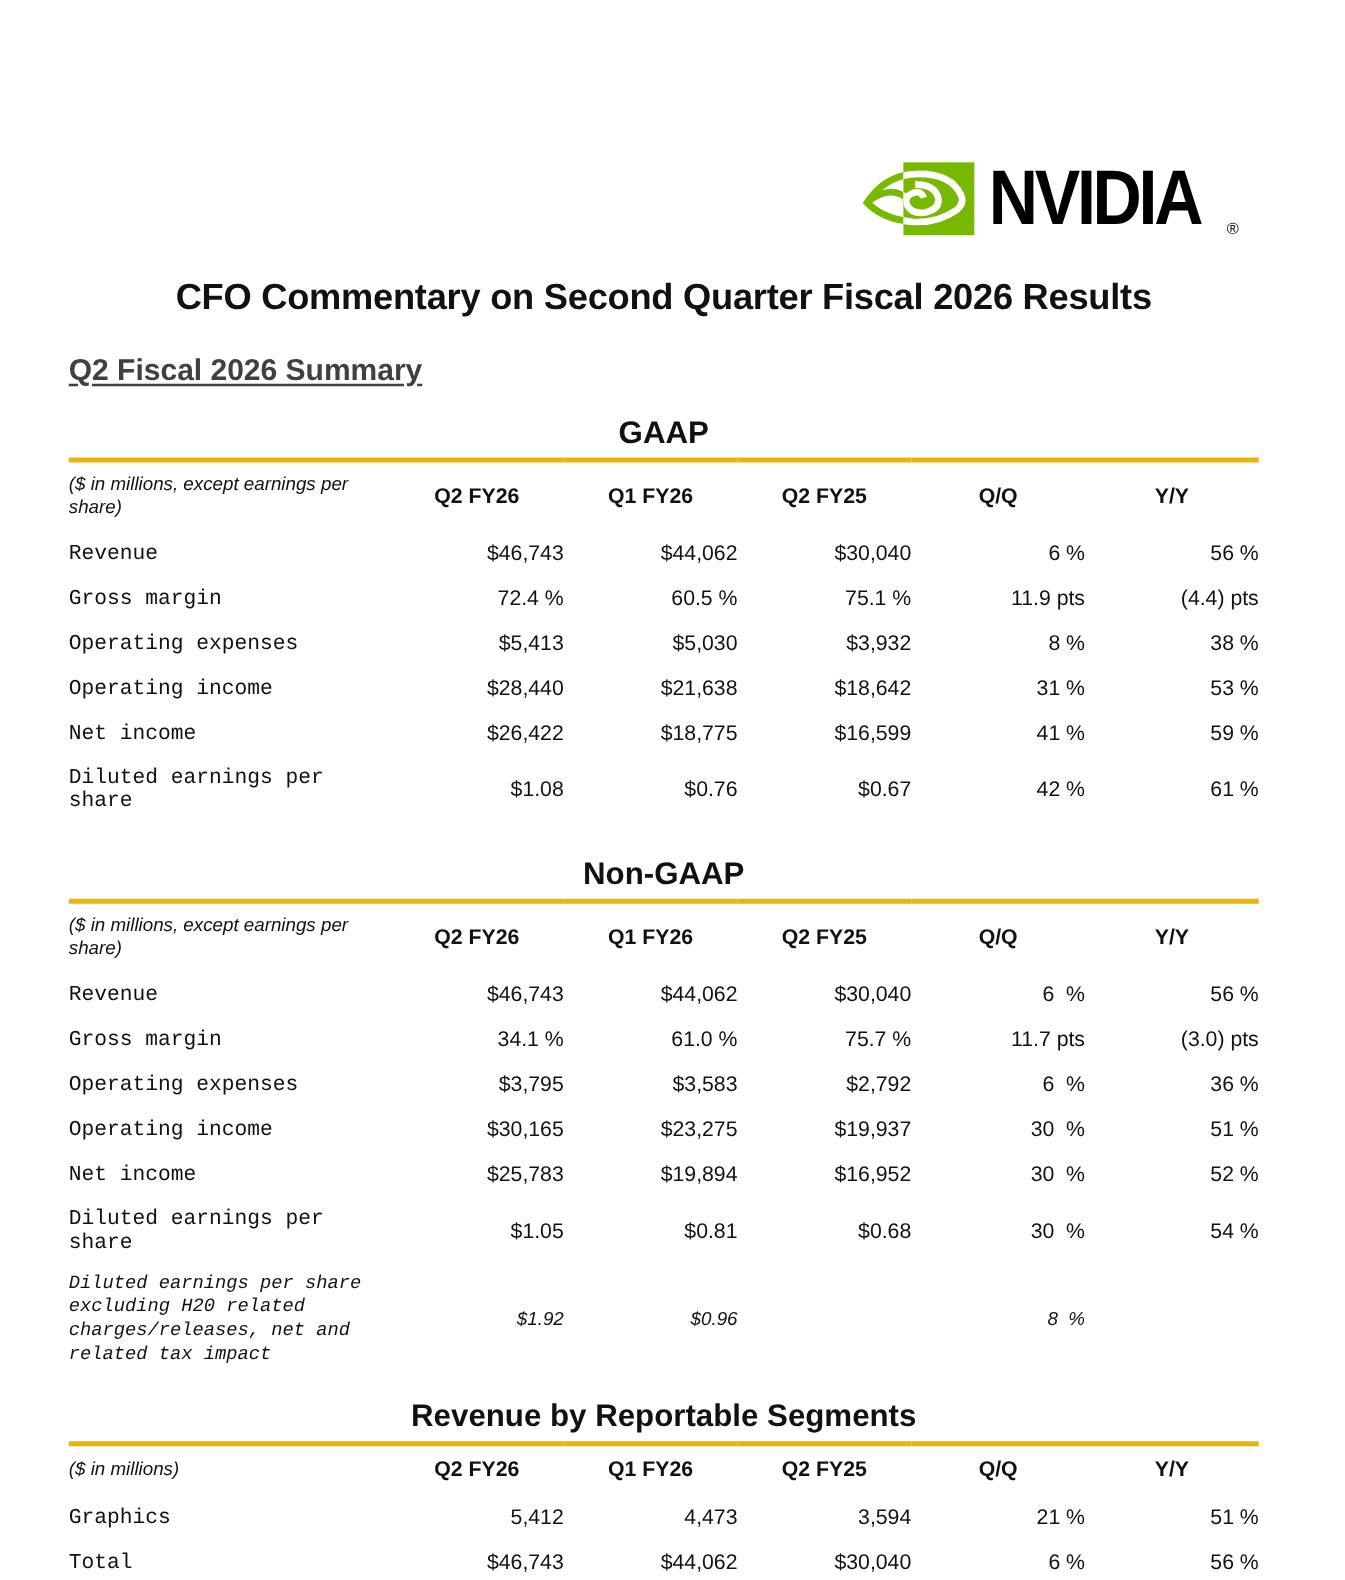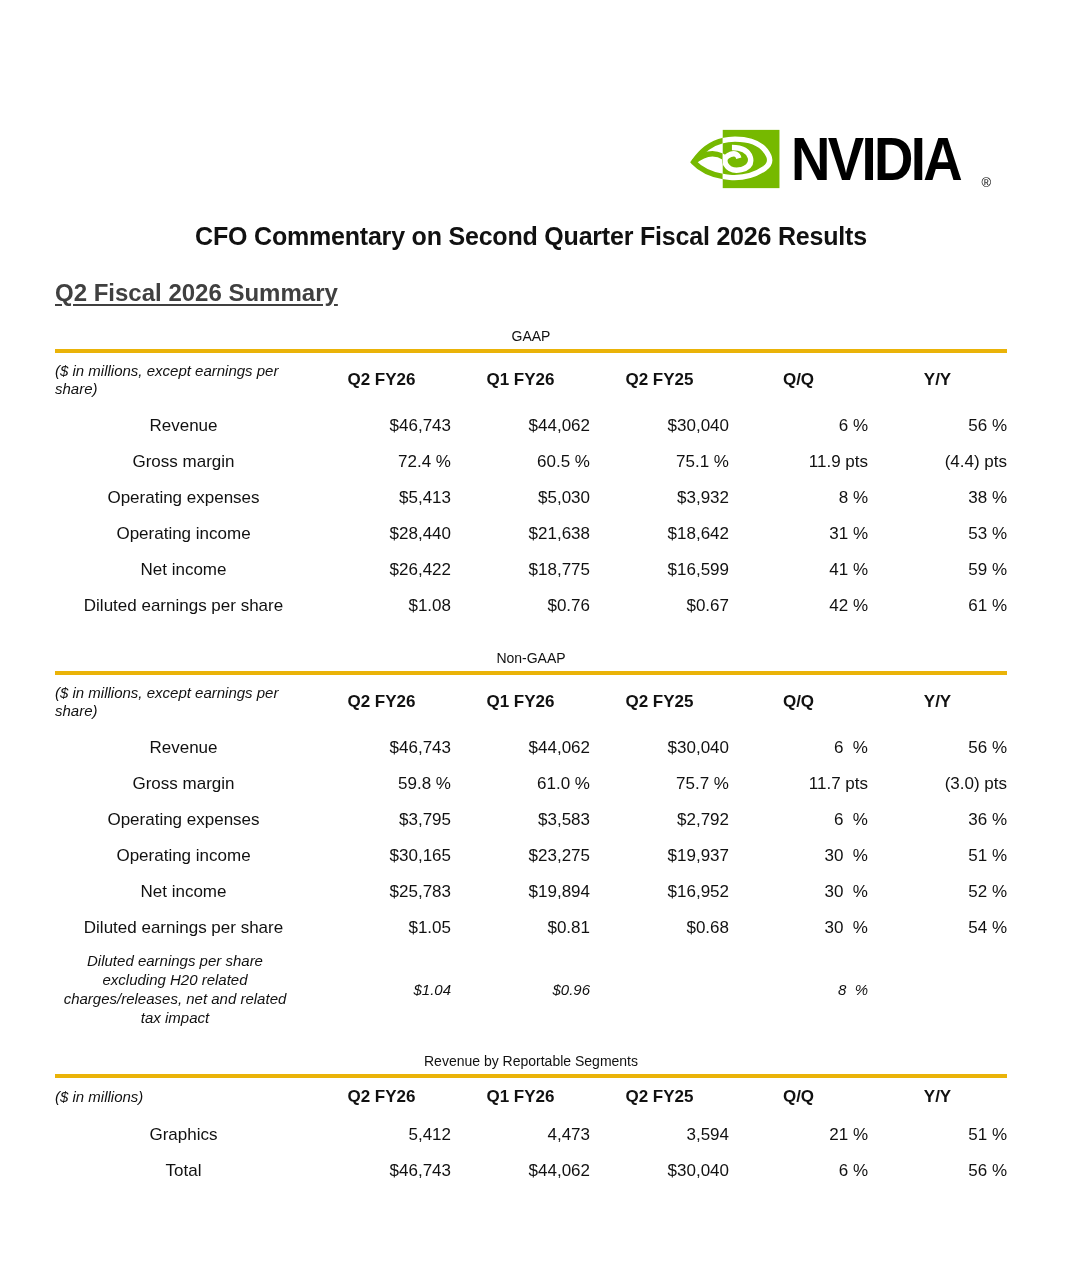--- a/index.html
+++ b/index.html
@@ -16,36 +16,36 @@
   .logo { display:flex; align-items:center; margin-right:16px; }
   .logo svg { display:block; }
   .wordmark {
     font-weight:700; font-size:62px; line-height:62px; letter-spacing:-3px;
     color:#000; display:inline-block; transform:scaleX(0.88);
     transform-origin:left center; margin-left:10px;
   }
   .regmark { font-size:13px; font-weight:400; color:#000; align-self:flex-end; margin:0 0 8px -2px; }
 
   
-  .doc-title { text-align:center; font-size:25px; font-weight:700; margin-top:24px; letter-spacing:-0.2px; }
+  .doc-title { text-align:center; font-size:29px; font-weight:700; margin-top:24px; letter-spacing:-0.2px; }
   .summary-link {
     display:inline-block; margin-top:28px; font-size:24px; font-weight:700;
     color:#404040; text-decoration:underline; text-underline-offset:3px; cursor:pointer;
   }
 
   
   .fin-section { margin-top:21px; }
-  .tbl-title { text-align:center; font-size:14px; font-weight:400; margin-bottom:5px; }
+  .tbl-title { text-align:center; font-size:25px; font-weight:700; margin-bottom:5px; }
   table { width:952px; border-collapse:collapse; table-layout:fixed; border-top:4px solid #eab308; }
   col.c-lbl { width:257px; }
   col.c-num { width:139px; }
   th { font-size:17px; font-weight:700; text-align:center; vertical-align:middle; padding:9px 0 10px; }
   th.lbl-h { text-align:left; font-weight:400; font-style:italic; font-size:15px; line-height:18px; }
   td { font-size:17px; padding:8px 0; text-align:right; vertical-align:middle; white-space:pre; }
-  td.lbl { text-align:center; white-space:normal; }
+  td.lbl { text-align:left; white-space:normal;font-family:Liberation Mono, monospace; }
   tr.note-row td { font-style:italic; font-size:15px; padding:5px 0; }
   tr.note-row td.lbl { line-height:19px; }
   .lbl-note { max-width:240px; }
 </style>
 </head>
 <body>
 
 <div class="content">
 
   
@@ -188,21 +188,21 @@
         <tr>
           <td class="lbl">Revenue</td>
           <td>$46,743</td>
           <td>$44,062</td>
           <td>$30,040</td>
           <td>6  %</td>
           <td>56 %</td>
         </tr>
         <tr>
           <td class="lbl">Gross margin</td>
-          <td>59.8 %</td>
+          <td>34.1 %</td>
           <td>61.0 %</td>
           <td>75.7 %</td>
           <td>11.7 pts</td>
           <td>(3.0) pts</td>
         </tr>
         <tr>
           <td class="lbl">Operating expenses</td>
           <td>$3,795</td>
           <td>$3,583</td>
           <td>$2,792</td>
@@ -230,21 +230,21 @@
           <td>$1.05</td>
           <td>$0.81</td>
           <td>$0.68</td>
           <td>30  %</td>
           <td>54 %</td>
         </tr>
         <tr class="note-row">
           <td class="lbl">
               <div class="lbl-note">Diluted earnings per share excluding H20 related charges/releases, net and related tax impact</div>
             </td>
-          <td>$1.04</td>
+          <td>$1.92</td>
           <td>$0.96</td>
           <td></td>
           <td>8  %</td>
           <td></td>
         </tr>
       </tbody>
     </table>
   </div>
 
   

